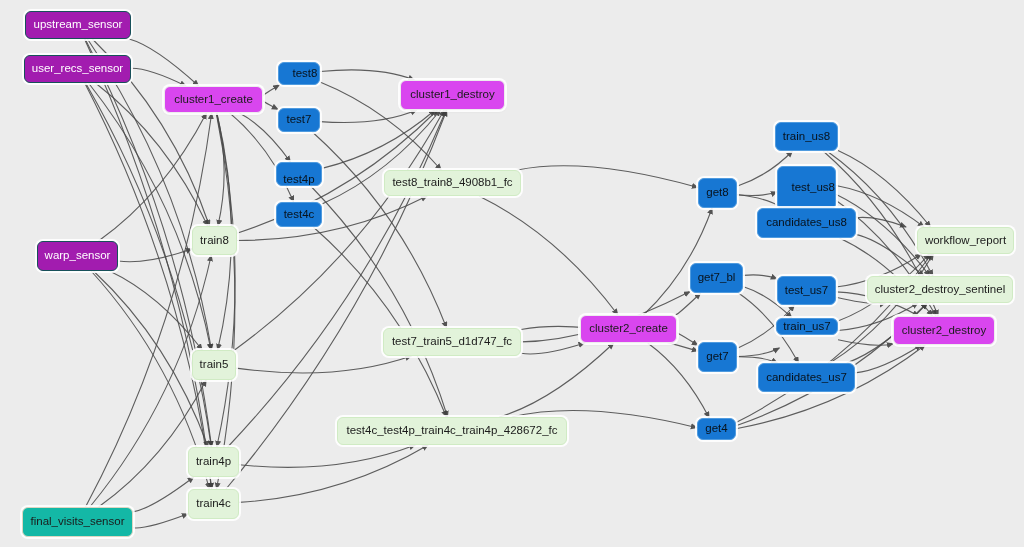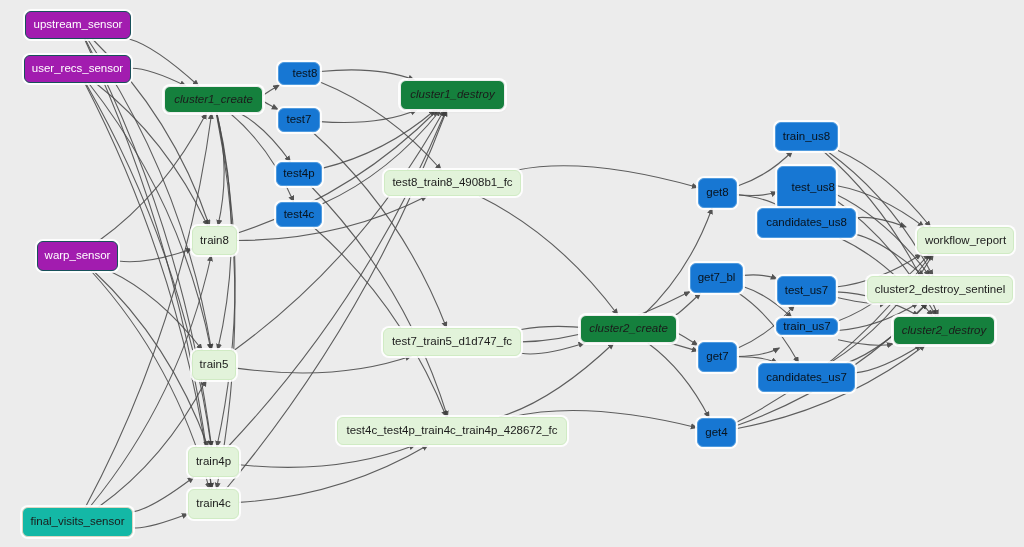--- a/index.html
+++ b/index.html
@@ -7,22 +7,22 @@
   #edge-layer{position:absolute;left:0;top:0;width:1024px;height:547px;}
   .node{position:absolute;display:flex;align-items:center;justify-content:center;
         border-radius:6px;font-size:11.5px;line-height:1;white-space:nowrap;
         box-sizing:border-box;cursor:pointer;
         box-shadow:0 0 0 2px rgba(255,255,255,0.9);}
   .node span{pointer-events:none;}
   .kind-sensor{background:#a21caf;color:#ffffff;border:1px solid #175059;}
   .kind-beige {background:#14b8a6;color:#1b1b1b;border:1px solid #ddd6c2;}
   .kind-compute{background:#1777d3;color:#08121c;border:1px solid #4f9bdf;}
   .kind-data  {background:#e2f3da;color:#1b1b1b;border:1px solid #d0ebc4;}
-  .kind-cluster{background:#15803d;color:#1b1b1b;border:1px solid #ededed;
-        box-shadow:0 0 0 2px rgba(255,255,255,0.9),0 1px 3px rgba(0,0,0,0.15);font-style:italic;}
+  .kind-cluster{background:#d946ef;color:#1b1b1b;border:1px solid #ededed;
+        box-shadow:0 0 0 2px rgba(255,255,255,0.9),0 1px 3px rgba(0,0,0,0.15);}
   .edge{fill:none;stroke:#4a4a4a;stroke-width:1.1;opacity:0.88;}
 </style>
 </head>
 <body>
 
 <div class="dag-canvas" id="dag">
   <svg id="edge-layer" xmlns="http://www.w3.org/2000/svg" viewBox="0 0 1024 547">
     <defs>
       <marker id="arrow" markerUnits="userSpaceOnUse" markerWidth="9" markerHeight="8" refX="6.2" refY="3" orient="auto">
         <path d="M0,0 L7,3 L0,6 Z" fill="#3f3f3f"></path>
@@ -140,21 +140,21 @@
       </div>
       <div class="node kind-cluster" style="left: 893px; top: 316px; width: 102px; height: 29px;">
         <span>cluster2_destroy</span>
       </div>
       <div class="node kind-compute" style="left: 278px; top: 62px; width: 42px; height: 23px; padding-left: 12px;">
         <span>test8</span>
       </div>
       <div class="node kind-compute" style="left: 278px; top: 108px; width: 42px; height: 24px;">
         <span>test7</span>
       </div>
-      <div class="node kind-compute" style="left: 276px; top: 162px; width: 46px; height: 24px;">
+      <div class="node kind-compute" style="left: 276px; top: 162px; width: 46px; height: 24px; align-items: flex-end;">
         <span>test4p</span>
       </div>
       <div class="node kind-compute" style="left: 276px; top: 202px; width: 46px; height: 25px;">
         <span>test4c</span>
       </div>
       <div class="node kind-data" style="left: 192px; top: 226px; width: 45px; height: 29px;">
         <span>train8</span>
       </div>
       <div class="node kind-data" style="left: 192px; top: 350px; width: 44px; height: 30px;">
         <span>train5</span>
@@ -176,21 +176,21 @@
       </div>
       <div class="node kind-compute" style="left: 698px; top: 178px; width: 39px; height: 30px;">
         <span>get8</span>
       </div>
       <div class="node kind-compute" style="left: 690px; top: 263px; width: 53px; height: 30px;">
         <span>get7_bl</span>
       </div>
       <div class="node kind-compute" style="left: 698px; top: 342px; width: 39px; height: 30px;">
         <span>get7</span>
       </div>
-      <div class="node kind-compute" style="left: 697px; top: 418px; width: 39px; height: 29px;">
+      <div class="node kind-compute" style="left: 697px; top: 418px; width: 39px; height: 22px;">
         <span>get4</span>
       </div>
       <div class="node kind-compute" style="left: 775px; top: 122px; width: 63px; height: 29px;">
         <span>train_us8</span>
       </div>
       <div class="node kind-compute" style="left: 777px; top: 166px; width: 59px; height: 44px; justify-content: flex-end;">
         <span>test_us8</span>
       </div>
       <div class="node kind-compute" style="left: 757px; top: 208px; width: 99px; height: 30px;">
         <span>candidates_us8</span>

